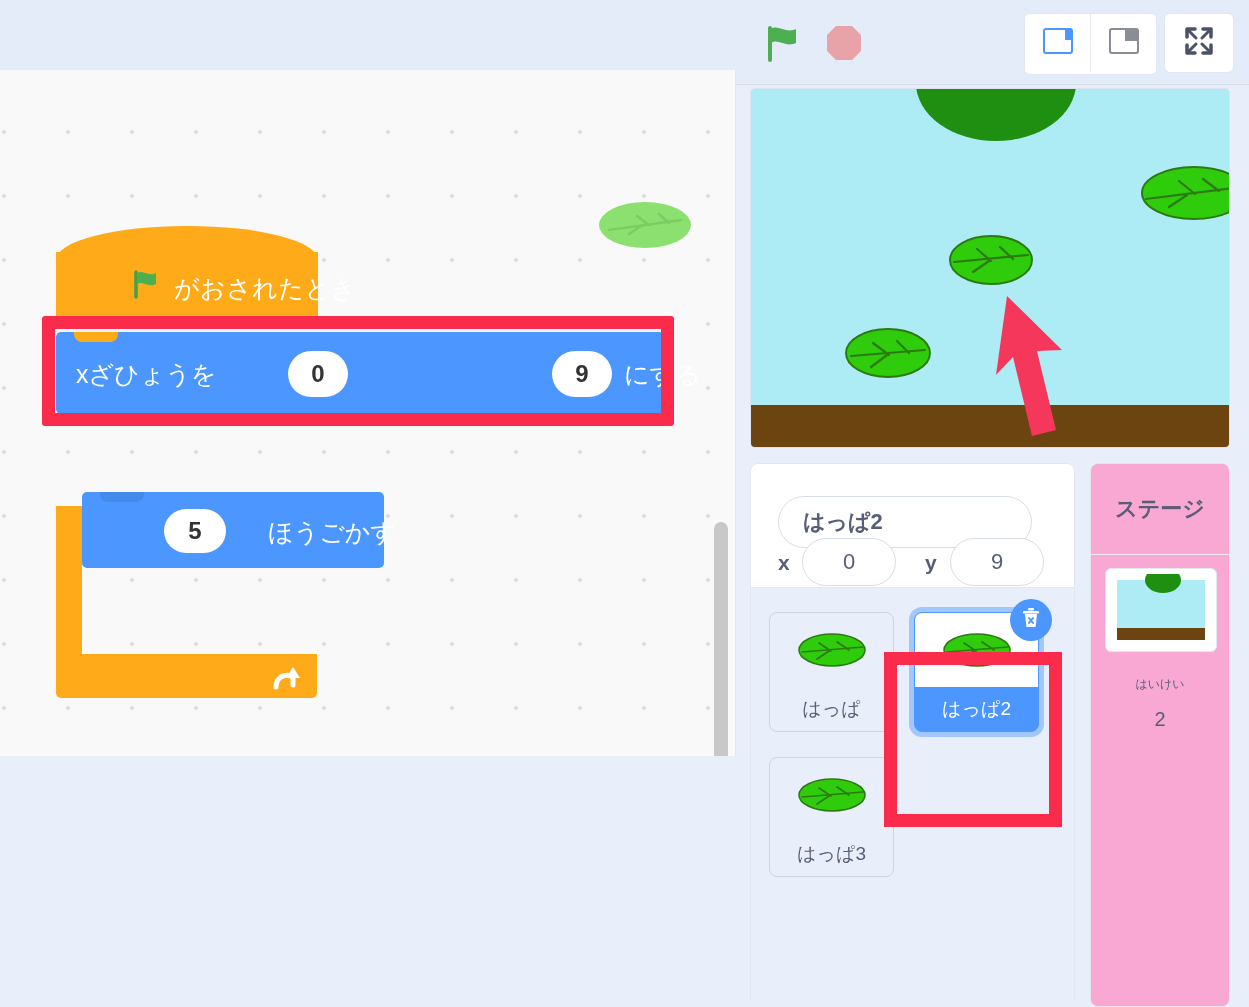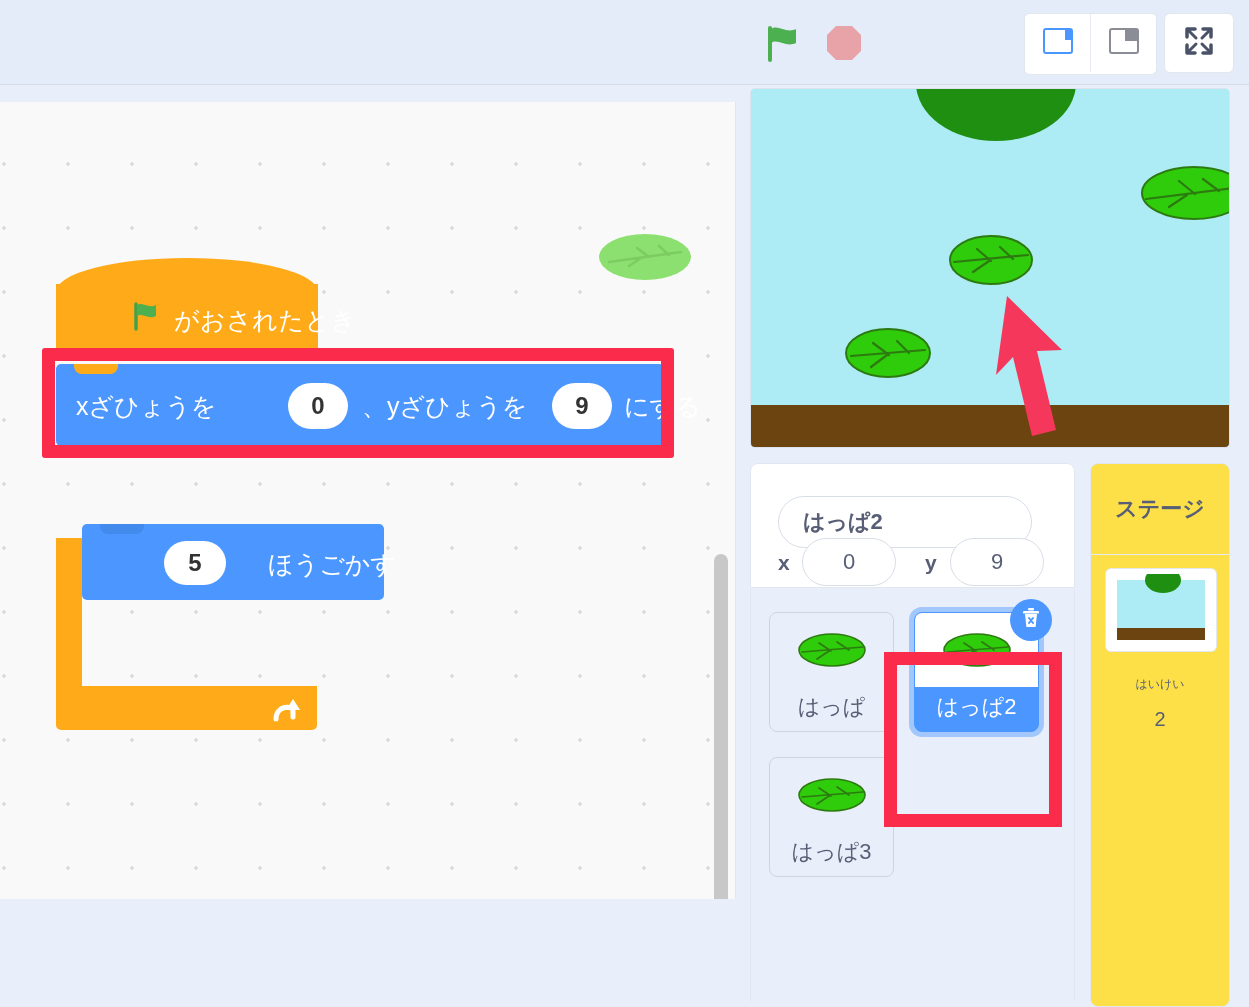--- a/index.html
+++ b/index.html
@@ -43,21 +43,21 @@
   .fullscreen-btn {
     position: absolute; left: 1164px; top: 13px;
     width: 70px; height: 60px;
     background: #FFFFFF; border: 1px solid #E2E6EE; border-radius: 6px;
     display: flex; align-items: center; justify-content: center;
     cursor: pointer; box-sizing: border-box;
   }
 
   
   .code-area {
-    position: absolute; left: 0px; top: 102px; width: 735px; height: 797px;
+    position: absolute; left: 0px; top: 70px; width: 735px; height: 686px;
     background: #F9F9F9;
     background-image: radial-gradient(circle, #DEDEDE 1.6px, transparent 1.7px);
     background-size: 64px 64px;
     background-position: 36px 30px;
     overflow: hidden;
     border-right: 1px solid #E2E6EE;
   }
   .watermark-leaf {
     position: absolute; left: 597px; top: 130px; width: 96px; height: 50px;
     opacity: 1;
@@ -221,42 +221,42 @@
   }
   .sprite-thumb-box {
     position: absolute; left: 0; top: 0; width: 100%; height: 74px;
     display: flex; align-items: center; justify-content: center;
   }
   .sprite-tile.selected .sprite-thumb-box {
     background: #FFFFFF; border-radius: 7px 7px 0 0;
   }
   .sprite-tile-name {
     position: absolute; left: 0; bottom: 9px; width: 100%;
-    text-align: center; font-size: 22px; color: #575E75;
+    text-align: center; font-size: 19px; color: #575E75;
   }
   .sprite-tile.selected .sprite-tile-name { color: #FFFFFF; }
   .delete-badge {
     position: absolute; right: -14px; top: -14px;
     width: 42px; height: 42px; border-radius: 50%;
     background: #4C97FF;
     display: flex; align-items: center; justify-content: center;
     cursor: pointer;
   }
   .sprite-red-highlight {
     position: absolute; left: 884px; top: 652px;
     width: 178px; height: 175px;
     border: 13px solid #FB2B4B;
     box-sizing: border-box; pointer-events: none;
   }
 
   
   .stage-panel {
     position: absolute; left: 1090px; top: 463px;
     width: 140px; height: 544px;
-    background: #fde047;
+    background: #f9a8d4;
     border: 1px solid #E2E6EE;
     border-radius: 8px;
     box-sizing: border-box;
     overflow: hidden;
   }
   .stage-panel-title {
     position: absolute; left: 0; top: 0; width: 100%; height: 90px;
     display: flex; align-items: center; justify-content: center;
     font-size: 22px; font-weight: 700; color: #575E75;
     border-bottom: 1px solid #E8ECF2;
@@ -349,21 +349,20 @@
           <path d="M7 5 C12 1.5, 18 9, 26 5 L26 16 C18 20, 12 12.5, 7 16 Z" fill="#4CAF50"></path>
         </svg>
       </span>
       <span class="hat-label">がおされたとき</span>
     </div>
 
     <div class="blk-motion1">
       <div class="notch-top"></div>
       <span class="blk-text" style="left:20px; top:26px;">xざひょうを</span>
       <span class="num-oval" style="left:232px; top:19px; width:60px; height:46px;">0</span>
-      <span class="blk-text" style="left:306px; top:26px;">、yざひょうを</span>
       <span class="num-oval" style="left:496px; top:19px; width:60px; height:46px;">9</span>
       <span class="blk-text" style="left:568px; top:26px;">にする</span>
     </div>
 
     <div class="blk-forever-wrap">
       <div class="forever-left"></div>
       <div class="forever-bottom"></div>
       <span class="loop-arrow">
         <svg width="32" height="32" viewBox="0 0 32 32">
           <path d="M5 26 C5 12, 22 12, 22 18 L22 24" stroke="#FFFFFF" stroke-width="5" fill="none" stroke-linecap="round"></path>

